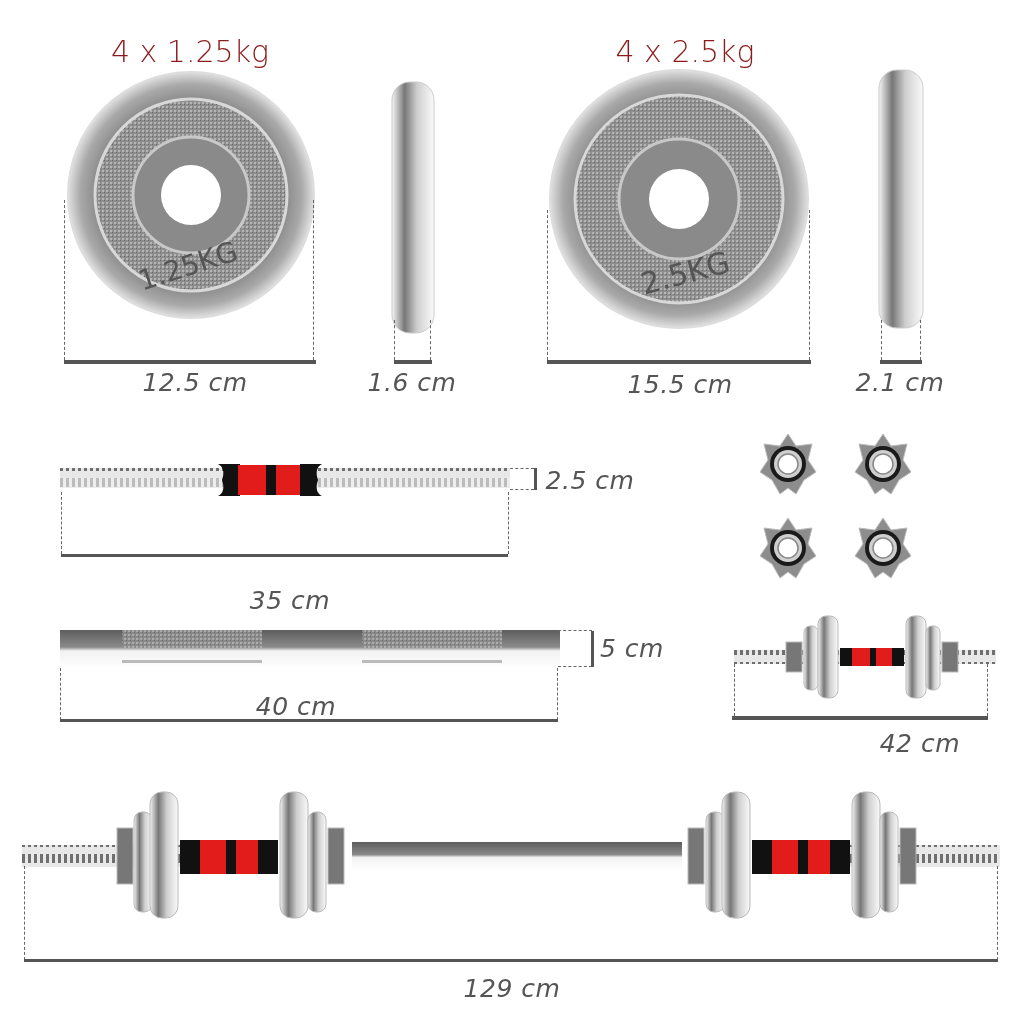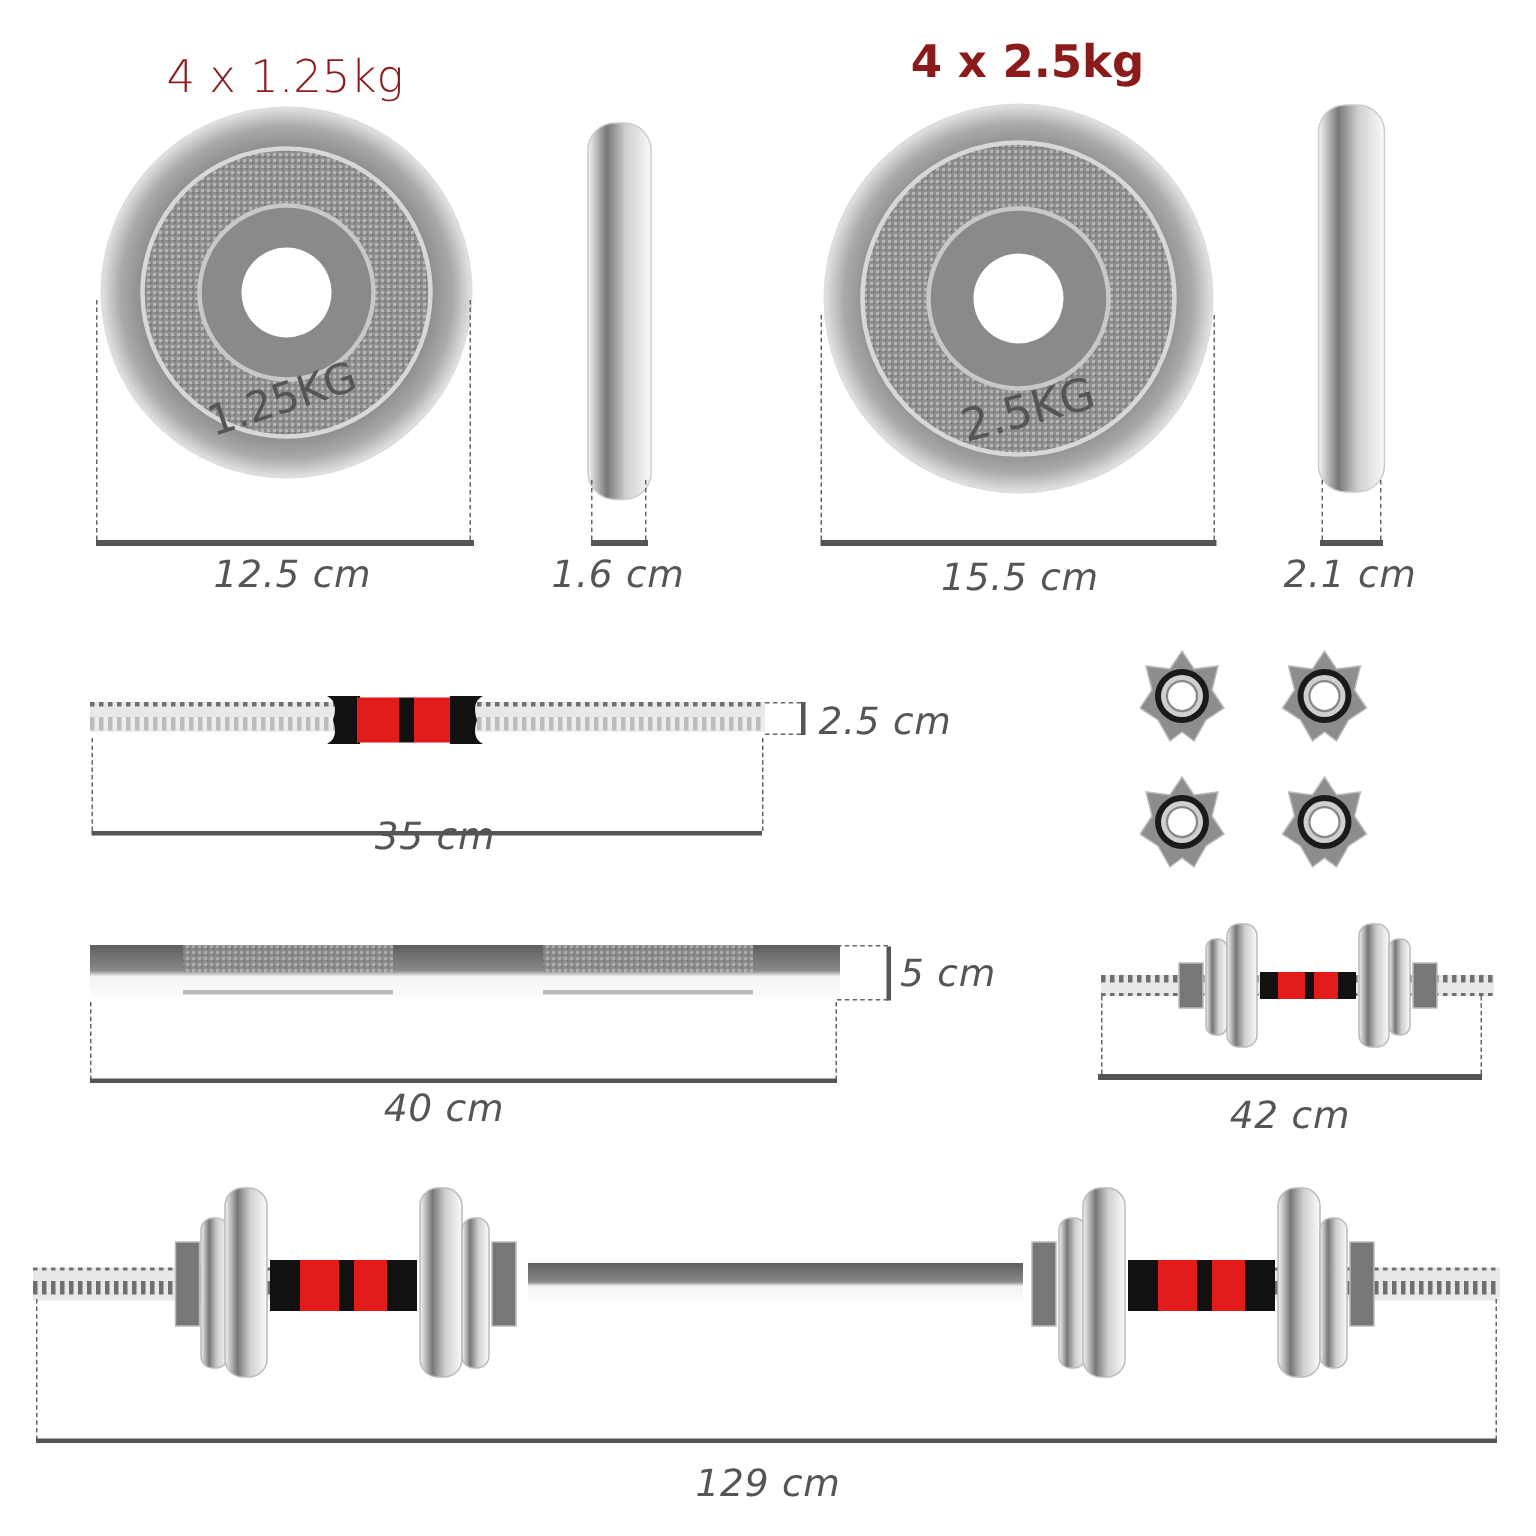--- a/index.html
+++ b/index.html
@@ -63,21 +63,21 @@
 <div class="abs label" style="left:95px;top:368px;width:200px;">12.5 cm</div>
 
 <svg style="left:390px;top:80px;" width="46" height="255" viewBox="0 0 46 255">
   <rect x="2" y="2" width="42" height="251" rx="18" fill="url(#chromeH)" stroke="#ccc"></rect>
 </svg>
 <div class="abs dash-v" style="left:394px;top:320px;height:40px;"></div>
 <div class="abs dash-v" style="left:430px;top:320px;height:40px;"></div>
 <div class="abs dim-line" style="left:394px;top:360px;width:38px;"></div>
 <div class="abs label" style="left:352px;top:368px;width:120px;text-align:center;">1.6 cm</div>
 
-<div class="abs title" style="left:590px;top:24px;width:190px;font-weight:bold;">4 x 2.5kg</div>
+<div class="abs title" style="left:590px;top:34px;width:190px;">4 x 2.5kg</div>
 
 <svg style="left:548px;top:68px;" width="262" height="262" viewBox="0 0 262 262">
   <circle cx="131" cy="131" r="129" fill="url(#chromeDisc)" stroke="#ddd" stroke-width="2"></circle>
   <circle cx="131" cy="131" r="104" fill="url(#texture)" stroke="#d8d8d8" stroke-width="3"></circle>
   <circle cx="131" cy="131" r="60" fill="#8a8a8a" stroke="#c8c8c8" stroke-width="3"></circle>
   <circle cx="131" cy="131" r="30" fill="#fff"></circle>
   <text x="140" y="215" text-anchor="middle" font-size="30" font-family="DejaVu Sans, sans-serif" fill="#555" transform="rotate(-15 140 215)">2.5KG</text>
 </svg>
 <div class="abs dash-v" style="left:547px;top:210px;height:150px;"></div>
 <div class="abs dash-v" style="left:809px;top:210px;height:150px;"></div>
@@ -101,21 +101,21 @@
   <rect x="216" y="3" width="26" height="30" fill="#e21b1b"></rect>
   <path d="M240 2 L262 2 Q254 6 258 18 Q254 30 262 34 L240 34 Z" fill="#111"></path>
 </svg>
 <div class="abs dash-h" style="left:510px;top:468px;width:24px;"></div>
 <div class="abs dash-h" style="left:510px;top:489px;width:24px;"></div>
 <div class="abs vtick" style="left:534px;top:468px;height:22px;"></div>
 <div class="abs label" style="left:540px;top:466px;width:100px;text-align:center;">2.5 cm</div>
 <div class="abs dash-v" style="left:61px;top:492px;height:62px;"></div>
 <div class="abs dash-v" style="left:508px;top:492px;height:62px;"></div>
 <div class="abs dim-line" style="left:61px;top:554px;width:447px;height:3px;"></div>
-<div class="abs label" style="left:190px;top:543px;width:200px;">35 cm</div>
+<div class="abs label" style="left:190px;top:586px;width:200px;">35 cm</div>
 
 <svg style="left:760px;top:432px;" width="170" height="150" viewBox="0 0 170 150">
   <g id="collar">
     <polygon points="28,2 36,14 52,12 48,28 56,40 44,48 36,62 28,56 20,62 12,48 0,40 8,28 4,12 20,14" fill="#8d8d8d" stroke="#bbb"></polygon>
     <circle cx="28" cy="32" r="18" fill="#1a1a1a"></circle>
     <circle cx="28" cy="32" r="14" fill="#cfcfcf"></circle>
     <circle cx="28" cy="32" r="10" fill="#fff" stroke="#888" stroke-width="1.5"></circle>
   </g>
   <use href="#collar" x="95" y="0"></use>
   <use href="#collar" x="0" y="84"></use>
@@ -129,40 +129,40 @@
   <rect x="62" y="30" width="140" height="3" fill="#bbb"></rect>
   <rect x="302" y="30" width="140" height="3" fill="#bbb"></rect>
 </svg>
 <div class="abs dash-h" style="left:558px;top:630px;width:34px;"></div>
 <div class="abs dash-h" style="left:558px;top:666px;width:34px;"></div>
 <div class="abs vtick" style="left:591px;top:631px;height:36px;"></div>
 <div class="abs label" style="left:600px;top:634px;width:80px;text-align:left;">5 cm</div>
 <div class="abs dash-v" style="left:60px;top:668px;height:52px;"></div>
 <div class="abs dash-v" style="left:557px;top:668px;height:52px;"></div>
 <div class="abs dim-line" style="left:60px;top:719px;width:498px;height:3px;"></div>
-<div class="abs label" style="left:196px;top:724px;width:200px;">40 cm</div>
+<div class="abs label" style="left:196px;top:692px;width:200px;">40 cm</div>
 
 <svg style="left:734px;top:614px;" width="262" height="86" viewBox="0 0 262 86">
   <rect x="0" y="36" width="262" height="14" fill="url(#thread)"></rect>
   <rect x="52" y="28" width="16" height="30" fill="#777" stroke="#bbb"></rect>
   <rect x="70" y="12" width="14" height="64" rx="6" fill="url(#chromeH)" stroke="#bbb"></rect>
   <rect x="84" y="2" width="20" height="82" rx="8" fill="url(#chromeH)" stroke="#bbb"></rect>
   <rect x="106" y="34" width="12" height="18" fill="#111"></rect>
   <rect x="118" y="34" width="18" height="18" fill="#e21b1b"></rect>
   <rect x="136" y="34" width="6" height="18" fill="#111"></rect>
   <rect x="142" y="34" width="16" height="18" fill="#e21b1b"></rect>
   <rect x="158" y="34" width="12" height="18" fill="#111"></rect>
   <rect x="172" y="2" width="20" height="82" rx="8" fill="url(#chromeH)" stroke="#bbb"></rect>
   <rect x="192" y="12" width="14" height="64" rx="6" fill="url(#chromeH)" stroke="#bbb"></rect>
   <rect x="208" y="28" width="16" height="30" fill="#777" stroke="#bbb"></rect>
 </svg>
 <div class="abs dash-v" style="left:734px;top:664px;height:52px;"></div>
 <div class="abs dash-v" style="left:987px;top:664px;height:52px;"></div>
 <div class="abs dim-line" style="left:732px;top:716px;width:256px;"></div>
-<div class="abs label" style="left:760px;top:729px;width:200px;">42 cm</div>
+<div class="abs label" style="left:760px;top:729px;width:200px;text-align:right;">42 cm</div>
 
 <svg style="left:22px;top:790px;" width="978" height="130" viewBox="0 0 978 130">
   <rect x="0" y="55" width="160" height="22" fill="url(#thread)"></rect>
   <rect x="820" y="55" width="158" height="22" fill="url(#thread)"></rect>
   <rect x="330" y="52" width="330" height="28" fill="url(#chromeV)"></rect>
 
   <rect x="95" y="38" width="16" height="56" fill="#777" stroke="#bbb"></rect>
   <rect x="112" y="22" width="18" height="100" rx="8" fill="url(#chromeH)" stroke="#bbb"></rect>
   <rect x="128" y="2" width="28" height="126" rx="12" fill="url(#chromeH)" stroke="#bbb"></rect>
   <rect x="158" y="50" width="20" height="34" fill="#111"></rect>

